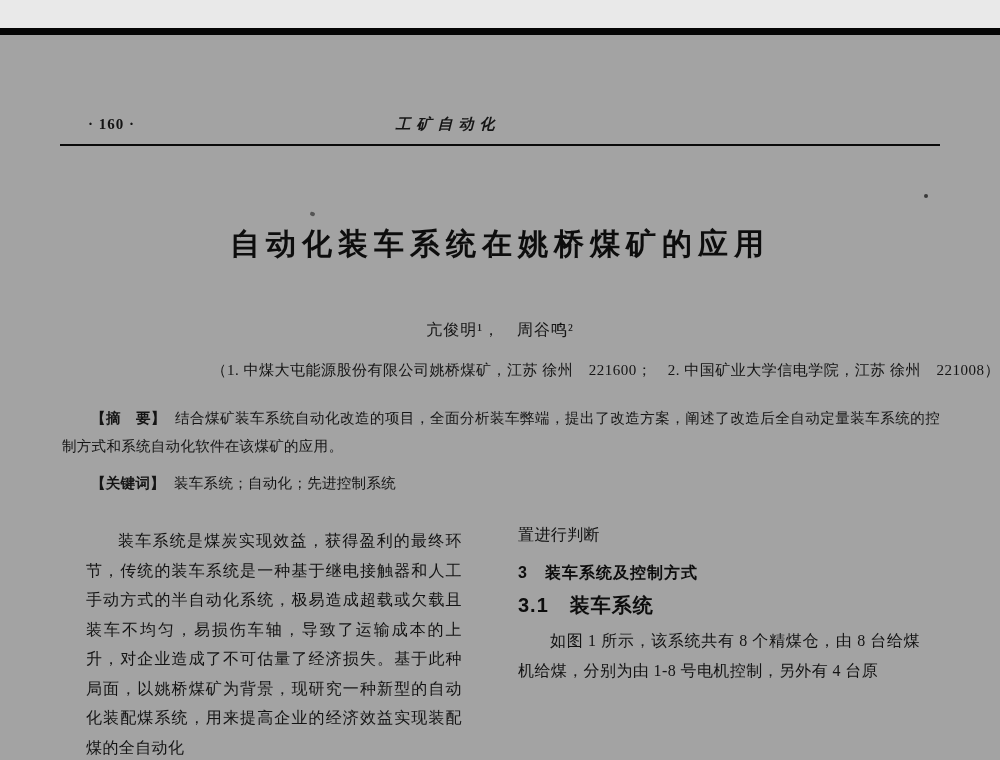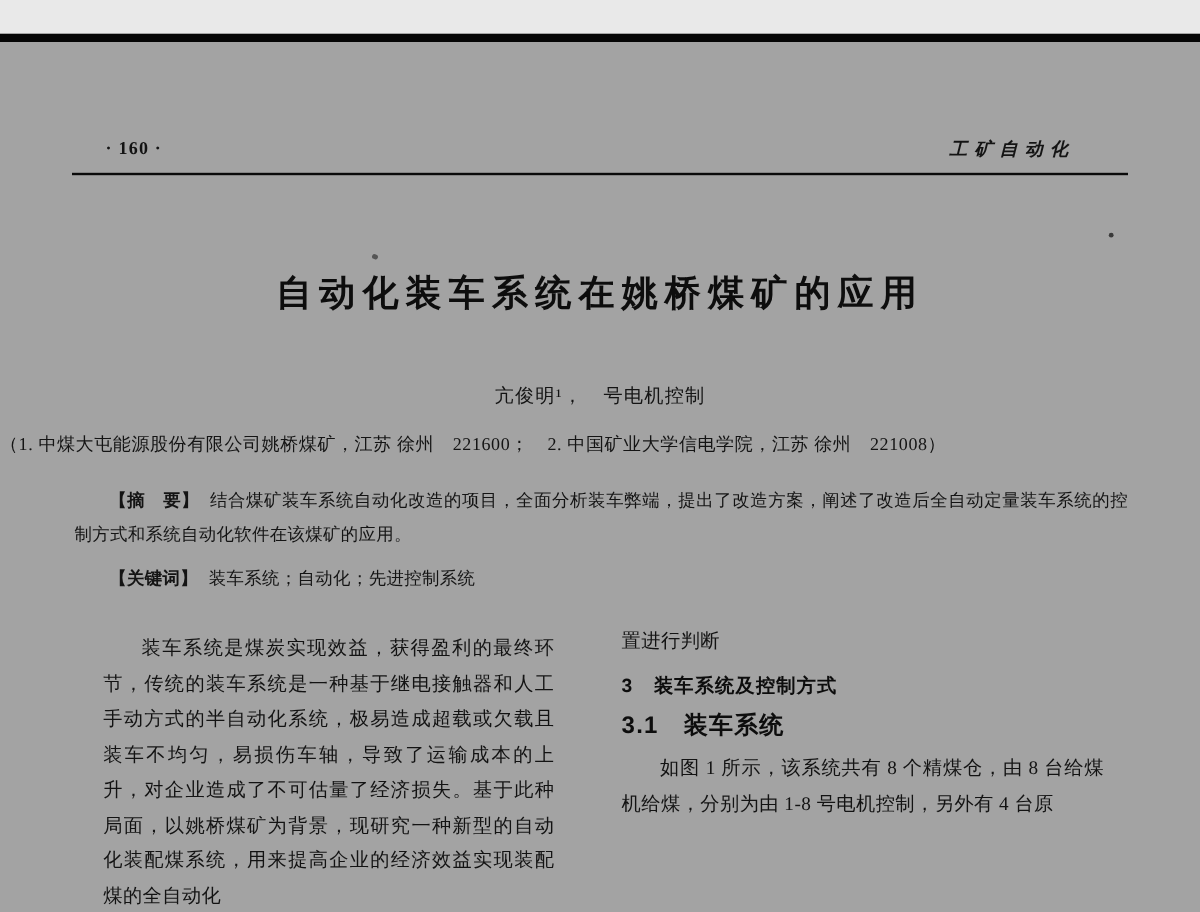--- a/index.html
+++ b/index.html
@@ -31,21 +31,21 @@
   .speck-1 { left: 924px; top: 166px; width: 4px; height: 4px; }
   .speck-2 { left: 310px; top: 184px; width: 5px; height: 4px; border-radius: 2px; transform: rotate(20deg); background: #555; }
 
   
   .page-number {
     position: absolute; top: 88px; left: 88px;
     font-size: 15px; font-weight: bold; letter-spacing: 1px;
   }
   .journal-title {
     position: absolute; top: 87px; left: 0; width: 896px;
-    text-align: right; font-size: 15px; font-weight: bold;
+    text-align: center; font-size: 15px; font-weight: bold;
     font-style: italic; letter-spacing: 6px;
   }
   .header-rule {
     position: absolute; top: 116px; left: 60px;
     width: 880px; height: 2px; background: #0a0a0a;
   }
 
   
   .article-title {
     position: absolute; top: 196px; left: 0; width: 1000px;
@@ -53,21 +53,21 @@
     font-family: Liberation Sans, sans-serif;
     font-size: 30px; font-weight: bold; letter-spacing: 6px;
     color: #0d0d0d;
   }
   .authors {
     position: absolute; top: 292px; left: 0; width: 1000px;
     text-align: center; font-size: 16px; letter-spacing: 1px;
   }
   .affiliation {
     position: absolute; top: 333px; left: 0; width: 1000px;
-    text-align: left; font-size: 15px; letter-spacing: 0.5px;
+    text-align: right; font-size: 15px; letter-spacing: 0.5px;
   }
 
   
   .abstract {
     position: absolute; top: 376px; left: 62px; width: 878px;
     font-size: 14.5px; line-height: 28px;
     text-indent: 2em; text-align: justify; letter-spacing: 0.3px;
   }
   .keywords {
     position: absolute; top: 441px; left: 62px; width: 878px;
@@ -109,21 +109,21 @@
 
 <div class="page">
 
   <div class="scan-bar-top"></div>
 
   <span class="page-number">· 160 ·</span>
   <span class="journal-title">工矿自动化</span>
   <div class="header-rule"></div>
 
   <h1 class="article-title">自动化装车系统在姚桥煤矿的应用</h1>
-  <div class="authors">亢俊明¹，　号电机控制</div>
+  <div class="authors">亢俊明¹，　周谷鸣²</div>
   <div class="affiliation">（1. 中煤大屯能源股份有限公司姚桥煤矿，江苏 徐州　221600；　2. 中国矿业大学信电学院，江苏 徐州　221008）</div>
 
   <p class="abstract"><span class="label-bold">【摘　要】</span><span>结合煤矿装车系统自动化改造的项目，全面分析装车弊端，提出了改造方案，阐述了改造后全自动定量装车系统的控制方式和系统自动化软件在该煤矿的应用。</span></p>
 
   <p class="keywords"><span class="label-bold">【关键词】</span><span>装车系统；自动化；先进控制系统</span></p>
 
   <div class="col col-left">
     <p class="p-indent">装车系统是煤炭实现效益，获得盈利的最终环节，传统的装车系统是一种基于继电接触器和人工手动方式的半自动化系统，极易造成超载或欠载且装车不均匀，易损伤车轴，导致了运输成本的上升，对企业造成了不可估量了经济损失。基于此种局面，以姚桥煤矿为背景，现研究一种新型的自动化装配煤系统，用来提高企业的经济效益实现装配煤的全自动化</p>
   </div>
 

